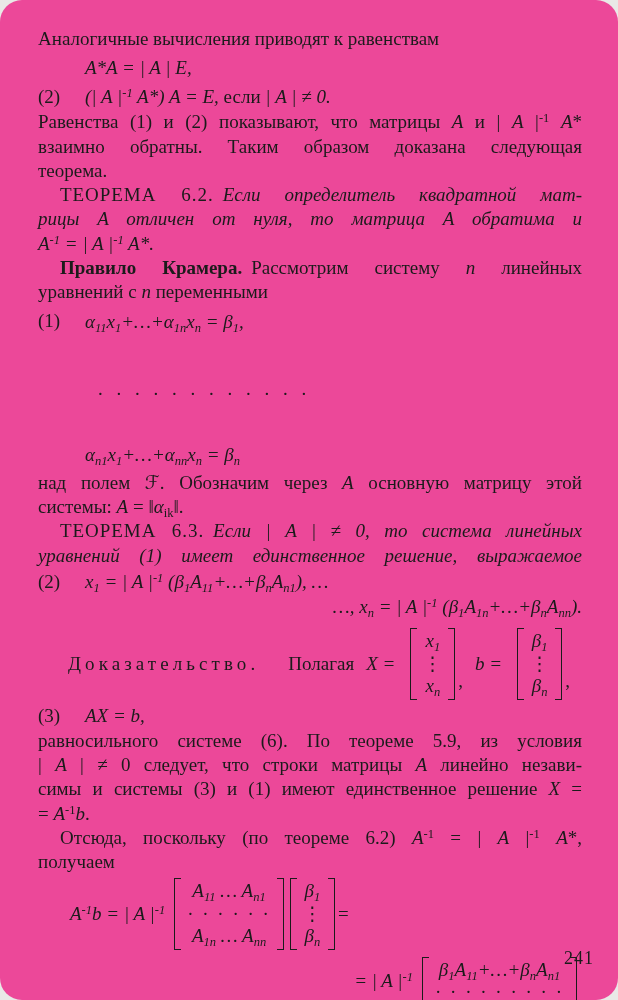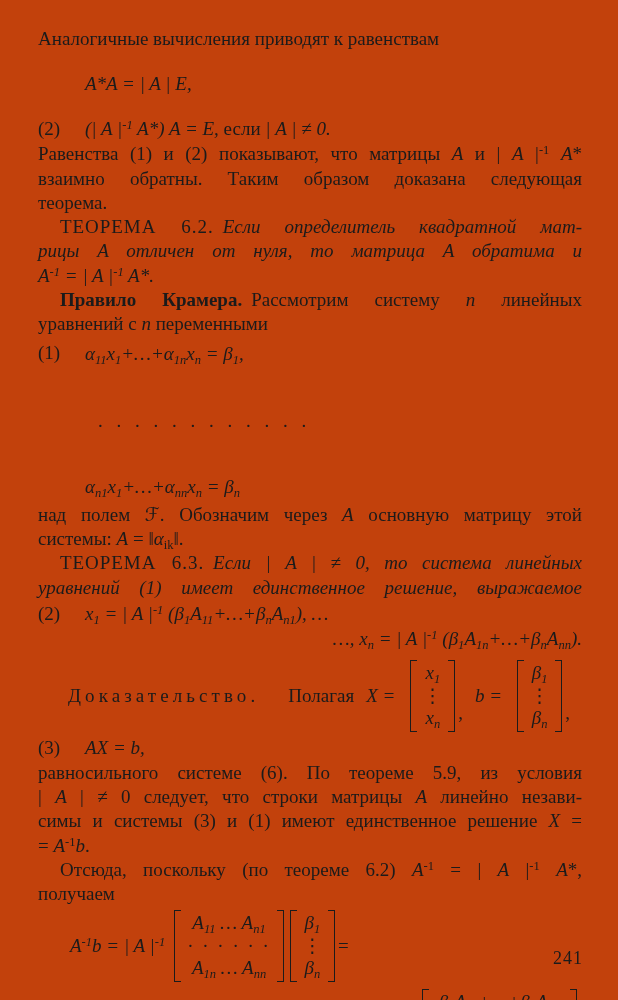--- a/index.html
+++ b/index.html
@@ -1,39 +1,40 @@
 <!DOCTYPE html>
 <html lang="ru"><head>
 <meta charset="utf-8">
 <style>
   html,body{margin:0;padding:0;}
   body{background:#e9e9e7;font-family:"Liberation Serif","DejaVu Serif","DejaVu Sans",serif;}
   .page{
     position:relative;
     width:618px;height:1000px;
-    background:#c2410c;
+    background:#ec4899;
     color:#1b1b1b;
     overflow:hidden;
     font-size:19px;
+    border-radius:22px;
   }
   .inner{padding:27px 36px 0 38px;}
   .ln{line-height:24.3px;min-height:24.3px;}
   .j{text-align:justify;text-align-last:justify;}
   .right{text-align:right;}
   .ind{text-indent:22px;}
   .it{font-style:italic;}
   .fm{font-style:italic;}
   .fm .up{font-style:normal;}
   .bold{font-weight:bold;margin-right:9px;}
   .thead{letter-spacing:0.05em;margin-right:9px;}
   sub{font-size:66%;vertical-align:-0.28em;line-height:0;}
   sup{font-size:66%;vertical-align:0.5em;line-height:0;}
   .eqrow{display:flex;align-items:baseline;line-height:25px;margin:1px 0;}
   .eqlabel{flex:none;width:47px;}
-  .eqind{padding-left:47px;line-height:25px;margin:20px 0;}
+  .eqind{padding-left:47px;line-height:25px;margin:4px 0;}
   .sysrow{display:flex;margin:5px 0 4px 0;}
   .syscol{display:flex;flex-direction:column;gap:44px;}
   .syscol .fm{line-height:24px;}
   .sysdots{letter-spacing:4.5px;line-height:21px;padding-left:13px;}
   
   .mat{display:inline-flex;align-items:stretch;margin:0 3px;}
   .mat .bl{flex:none;width:6px;border:1.8px solid #1b1b1b;border-right:none;}
   .mat .br{flex:none;width:6px;border:1.8px solid #1b1b1b;border-left:none;}
   .mat .rows{display:flex;flex-direction:column;justify-content:space-around;
              padding:2px 6px;text-align:center;font-style:italic;}
@@ -42,21 +43,21 @@
   .mat .hdots{font-style:normal;letter-spacing:2px;}
   .proofrow{display:flex;align-items:center;padding-left:30px;margin:9px 0 3px 0;}
   .proofrow>span{flex:none;}
   .spaced{letter-spacing:0.215em;margin-right:29px;}
   .gapR{margin-right:12px;}
   .matcomma{align-self:flex-end;padding-bottom:8px;}
   .bigeq{display:flex;align-items:center;margin-top:4px;}
   .bigeq1{padding-left:32px;}
   .bigeq2{justify-content:flex-end;padding-right:2px;margin-top:7px;}
   .bigeq .lead{margin-right:6px;}
-  .pagenum{position:absolute;top:948px;right:35px;font-size:18px;letter-spacing:1px;}
+  .pagenum{position:absolute;top:948px;right:24px;font-size:18px;letter-spacing:1px;}
 </style>
 </head>
 <body>
 
 <div class="page">
   <div class="inner">
 
     <div class="ln">Аналогичные вычисления приводят к равенствам</div>
 
     <div class="ln fm eqind">A*A = | A | E,</div>

